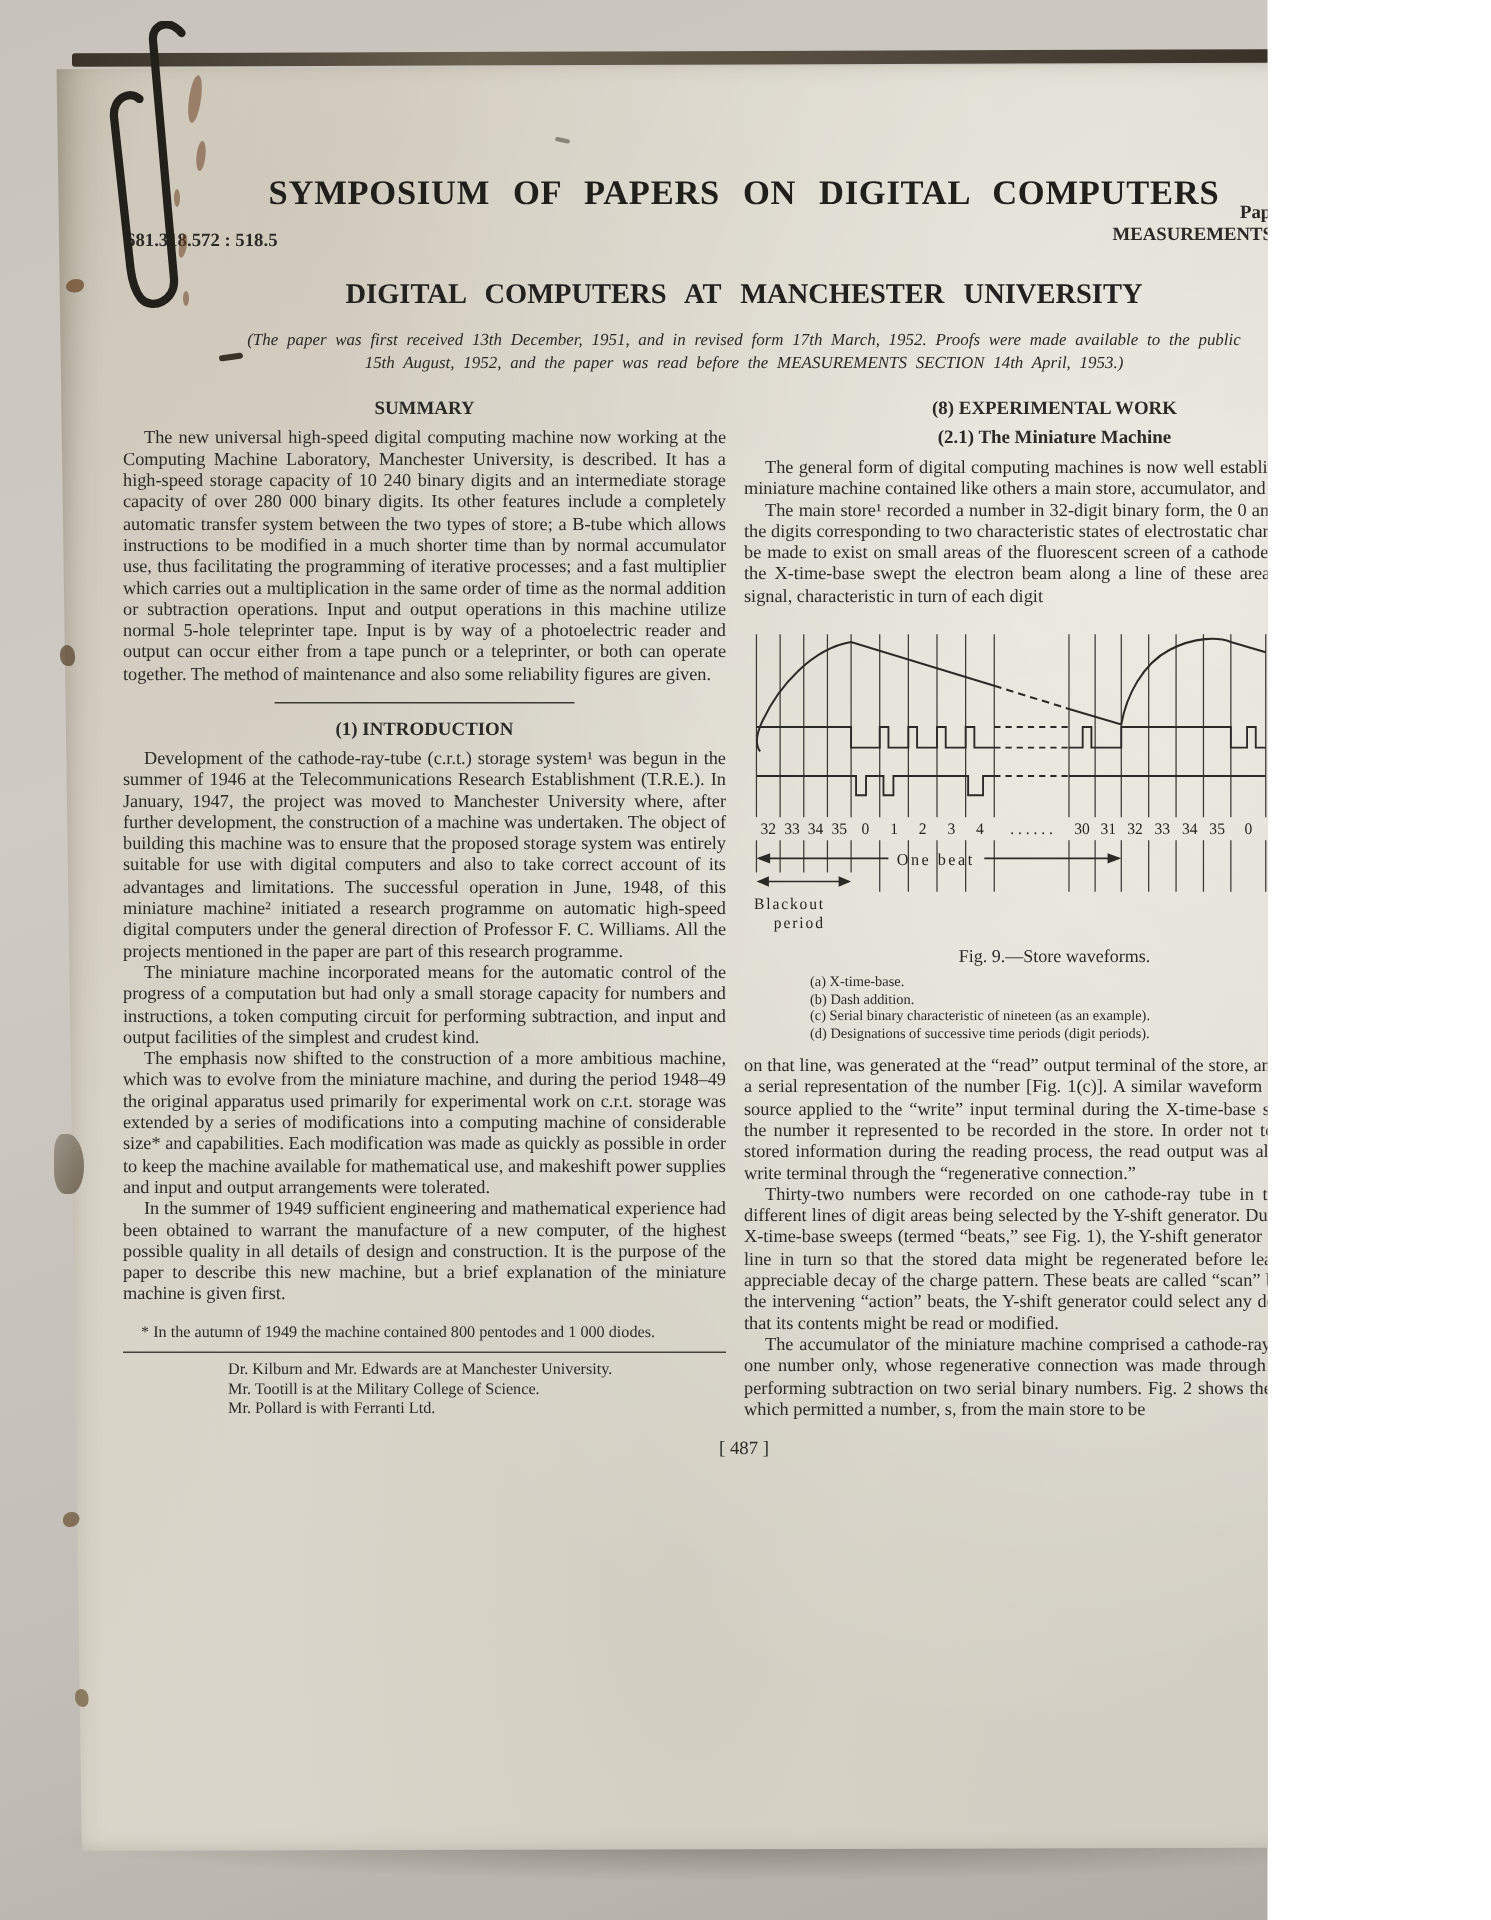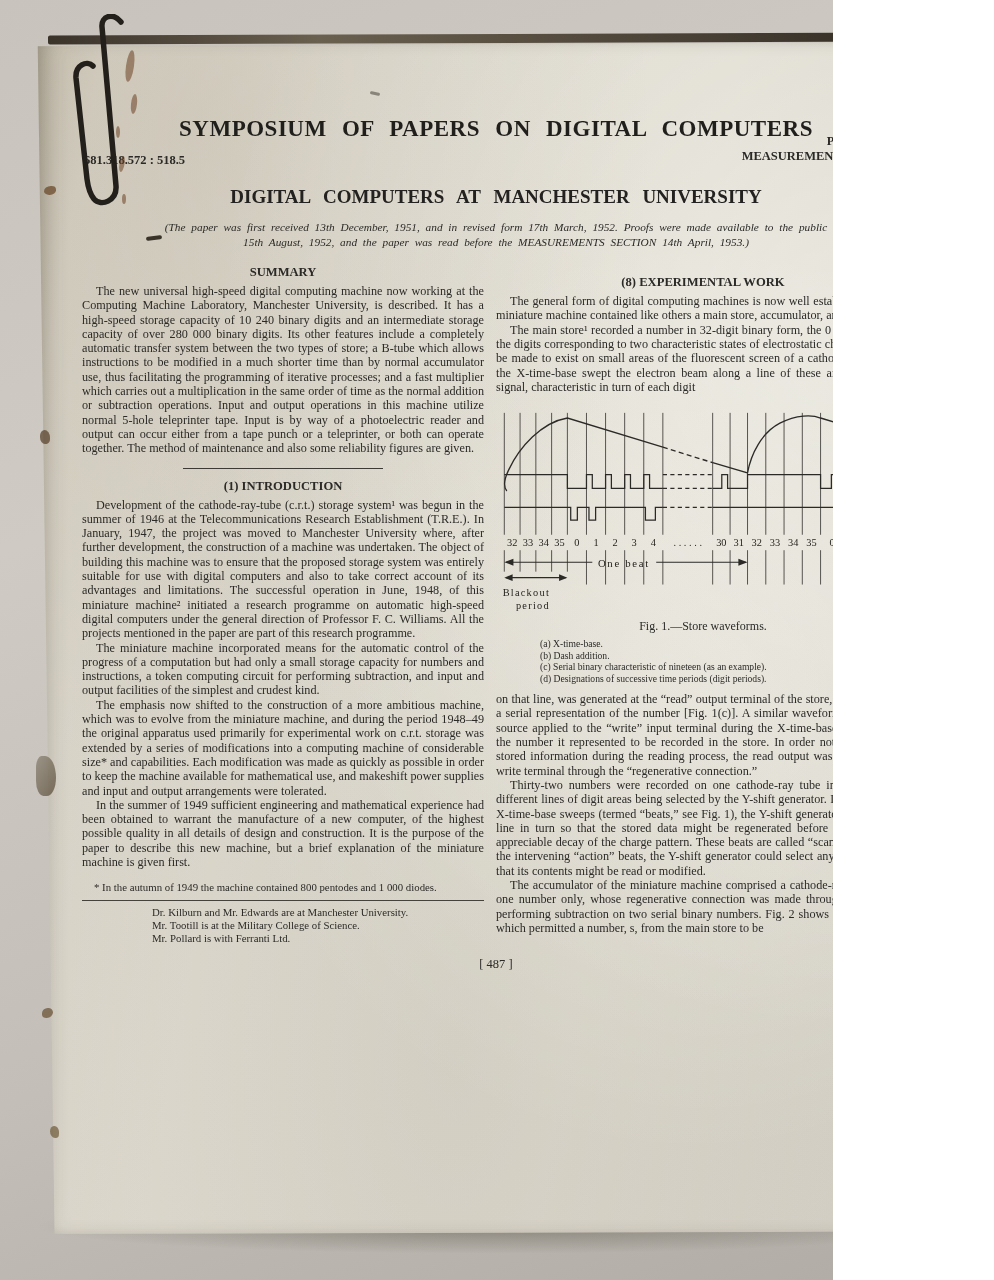--- a/index.html
+++ b/index.html
@@ -1,19 +1,20 @@
 <!DOCTYPE html>
 <html><head>
 <meta charset="utf-8">
 <style>
   html,body { margin:0; padding:0; }
   body { font-family: "Liberation Serif", serif; }
   .scene {
     position:relative; width:833px; height:1280px; overflow:hidden;
     background: linear-gradient(160deg,#c8c4bd 0%,#cfcbc4 35%,#c3bfb8 70%,#b2aea7 100%);
+    padding-left: 12px;
   }
   .floor-shadow {
     position:absolute; left:30px; top:1208px; width:920px; height:46px;
     background: radial-gradient(ellipse at 50% 40%, rgba(60,52,40,.38), transparent 70%);
   }
   .top-edge {
     position:absolute; left:48px; top:34px; width:900px; height:9px;
     background: linear-gradient(to right,#3a332a,#6a6050 30%,#4a4236 70%,#2e2820);
     transform: rotate(-0.2deg); border-radius:2px; z-index:1;
   }
@@ -106,20 +107,21 @@
           <hr class="foot-rule">
           <div class="affiliations">
             <div>Dr. Kilburn and Mr. Edwards are at Manchester University.</div>
             <div>Mr. Tootill is at the Military College of Science.</div>
             <div>Mr. Pollard is with Ferranti Ltd.</div>
           </div>
         </div>
 
         <div class="col col-right">
           <div class="heading">(8) EXPERIMENTAL WORK</div>
+          <div class="subheading">(2.1) The Miniature Machine</div>
           <p class="indent">The general form of digital computing machines is now well established, and the miniature machine contained like others a main store, accumulator, and control.²</p>
           <p class="indent">The main store¹ recorded a number in 32-digit binary form, the 0 and 1 values of the digits corresponding to two characteristic states of electrostatic charge which can be made to exist on small areas of the fluorescent screen of a cathode-ray tube.  As the X-time-base swept the electron beam along a line of these areas (Fig. 1), a signal, characteristic in turn of each digit</p>
 
           <div class="figure-block">
             <svg width="386" height="206" viewBox="0 0 465 240" preserveAspectRatio="none">
 
               <g stroke="#3c3935" stroke-width="1">
                 <line x1="10" y1="8" x2="10" y2="150"></line>
                   <line x1="29" y1="8" x2="29" y2="150"></line>
                 <line x1="48" y1="8" x2="48" y2="150"></line>
@@ -215,21 +217,21 @@
               <text x="154" y="187" font-size="13" letter-spacing="2" text-anchor="middle" fill="#26241f">One beat</text>
 
               <g stroke="#2c2a27" stroke-width="1.3" fill="#2c2a27">
                 <line x1="12" y1="200" x2="84" y2="200"></line>
                 <polygon points="10,200 20,196 20,204" stroke="none"></polygon>
                 <polygon points="86,200 76,196 76,204" stroke="none"></polygon>
               </g>
               <text x="8" y="221" font-size="12.5" letter-spacing="1.5" fill="#26241f">Blackout</text>
               <text x="24" y="236" font-size="12.5" letter-spacing="1.5" fill="#26241f">period</text>
             </svg>
-            <div class="fig-caption">Fig. 1.—Store waveforms.</div>
+            <div class="fig-caption">Fig. 9.—Store waveforms.</div>
             <div class="fig-legend">
               <div>(a) X-time-base.</div>
               <div>(b) Dash addition.</div>
               <div>(c) Serial binary characteristic of nineteen (as an example).</div>
               <div>(d) Designations of successive time periods (digit periods).</div>
             </div>
           </div>
 
           <p>on that line, was generated at the “read” output terminal of the store, and constituted a serial representation of the number [Fig. 1(c)].  A similar waveform from another source applied to the “write” input terminal during the X-time-base sweep caused the number it represented to be recorded in the store.  In order not to destroy the stored information during the reading process, the read output was also fed to the write terminal through the “regenerative connection.”</p>
           <p class="indent">Thirty-two numbers were recorded on one cathode-ray tube in the store, the different lines of digit areas being selected by the Y-shift generator.  During alternate X-time-base sweeps (termed “beats,” see Fig. 1), the Y-shift generator selected each line in turn so that the stored data might be regenerated before leakage caused appreciable decay of the charge pattern.  These beats are called “scan” beats.  During the intervening “action” beats, the Y-shift generator could select any desired line so that its contents might be read or modified.</p>

